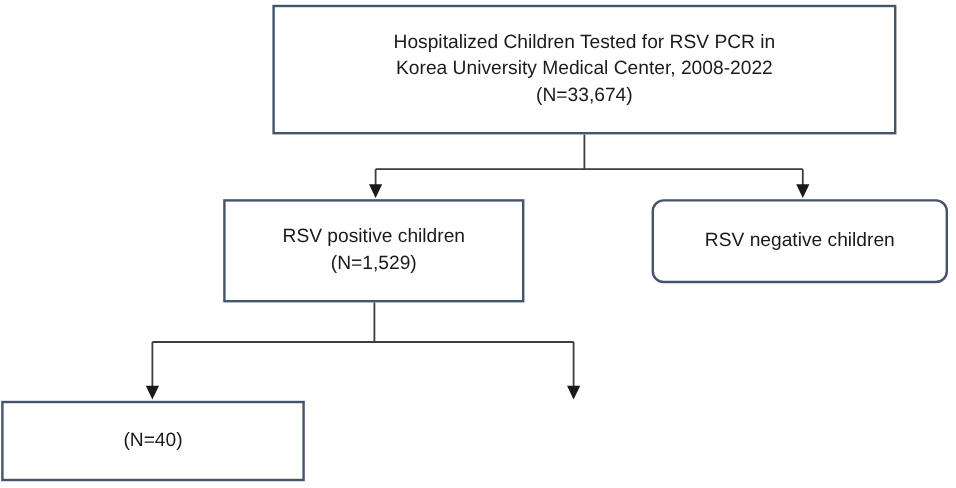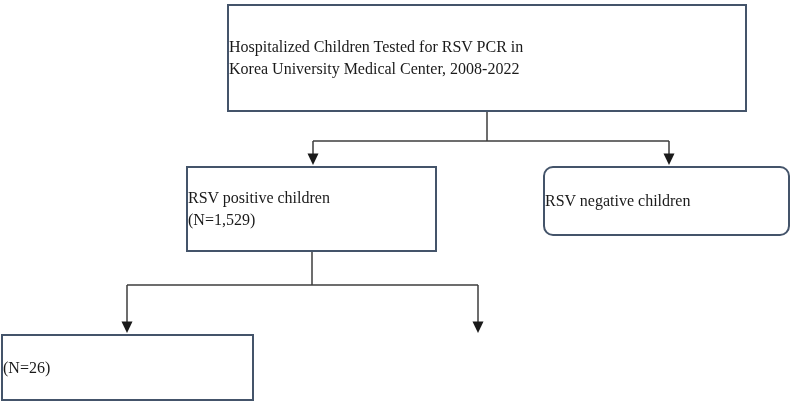--- a/index.html
+++ b/index.html
@@ -20,27 +20,26 @@
     position: relative;
     width: 797px; height: 407px;
     background: var(--background);
   }
   .node {
     position: absolute;
     border: 2px solid var(--box-border);
     background: #ffffff;
     display: flex;
     flex-direction: column;
-    align-items: flex-start;
+    align-items: center;
     justify-content: center;
     text-align: center;
     color: var(--text);
     font-size: 16px;
     line-height: 22px;
-    font-family: Liberation Serif, serif;
   }
   #node-total        { left: 227px; top: 4px;   width: 520px; height: 108px; }
   #node-rsv-positive { left: 186px; top: 166px; width: 251px; height: 86px; }
   #node-rsv-negative { left: 543px; top: 166px; width: 247px; height: 70px; border-radius: 10px; }
   #node-icu          { left: 1px;   top: 334px; width: 253px; height: 67px; }
   #node-non-icu      { left: 352px; top: 334px; width: 256px; height: 67px; }
   svg.connectors {
     position: absolute;
     left: 0; top: 0;
     width: 797px; height: 407px;
@@ -73,29 +72,30 @@
     <line x1="127" y1="285" x2="478" y2="285"></line>
     <line x1="127" y1="285" x2="127" y2="323"></line>
     <polygon points="127,333 121.5,321.5 132.5,321.5"></polygon>
     <line x1="478" y1="285" x2="478" y2="323"></line>
     <polygon points="478,333 472.5,321.5 483.5,321.5"></polygon>
   </svg>
 
   <div class="node" id="node-total">
     <div>Hospitalized Children Tested for RSV PCR in</div>
     <div>Korea University Medical Center, 2008-2022</div>
+    <div>(N=33,674)</div>
   </div>
 
   <div class="node" id="node-rsv-positive">
     <div>RSV positive children</div>
     <div>(N=1,529)</div>
   </div>
 
   <div class="node" id="node-rsv-negative">
     <div>RSV negative children</div>
   </div>
 
   <div class="node" id="node-icu">
-    <div>(N=26)</div>
+    <div>(N=40)</div>
   </div>
 
 
 </div>
 
 </body></html>

